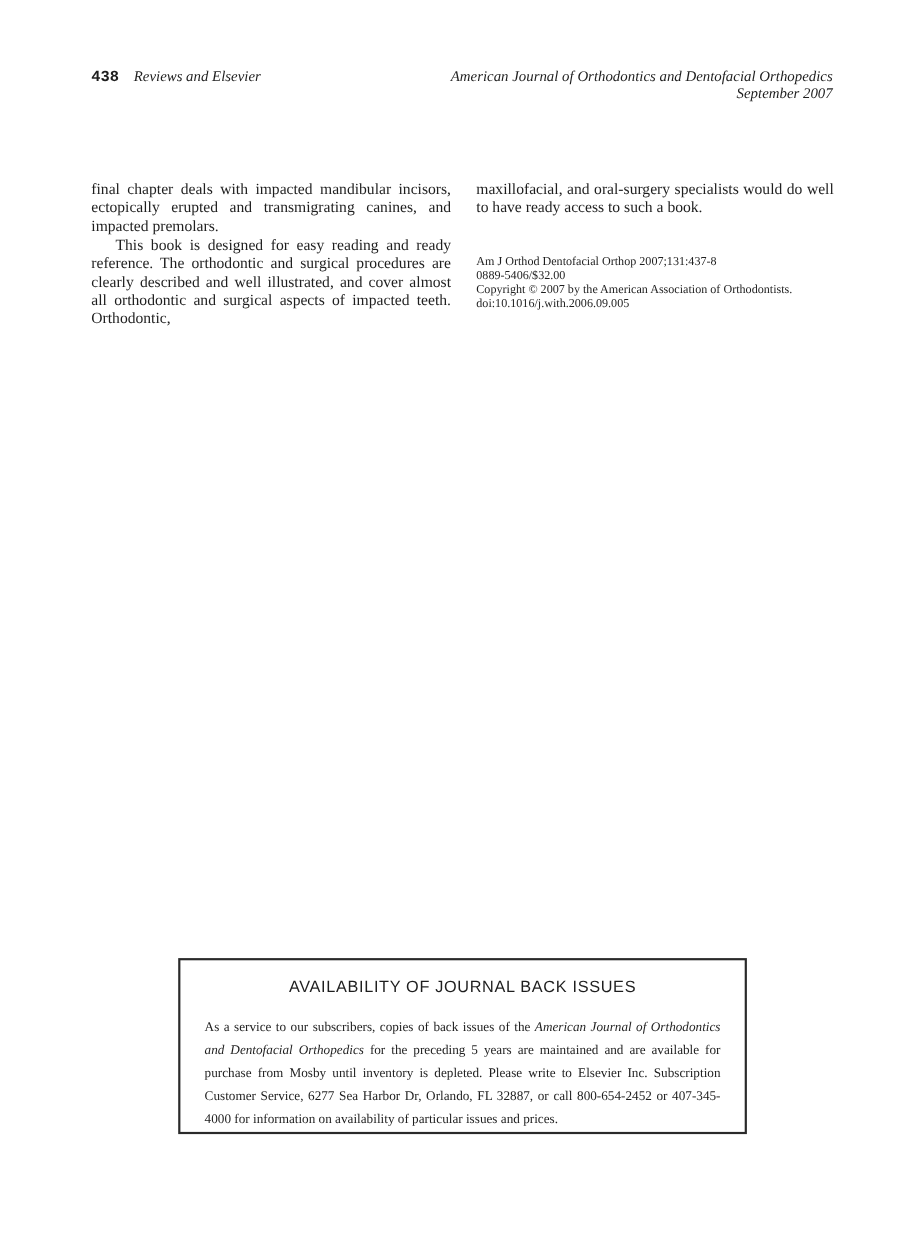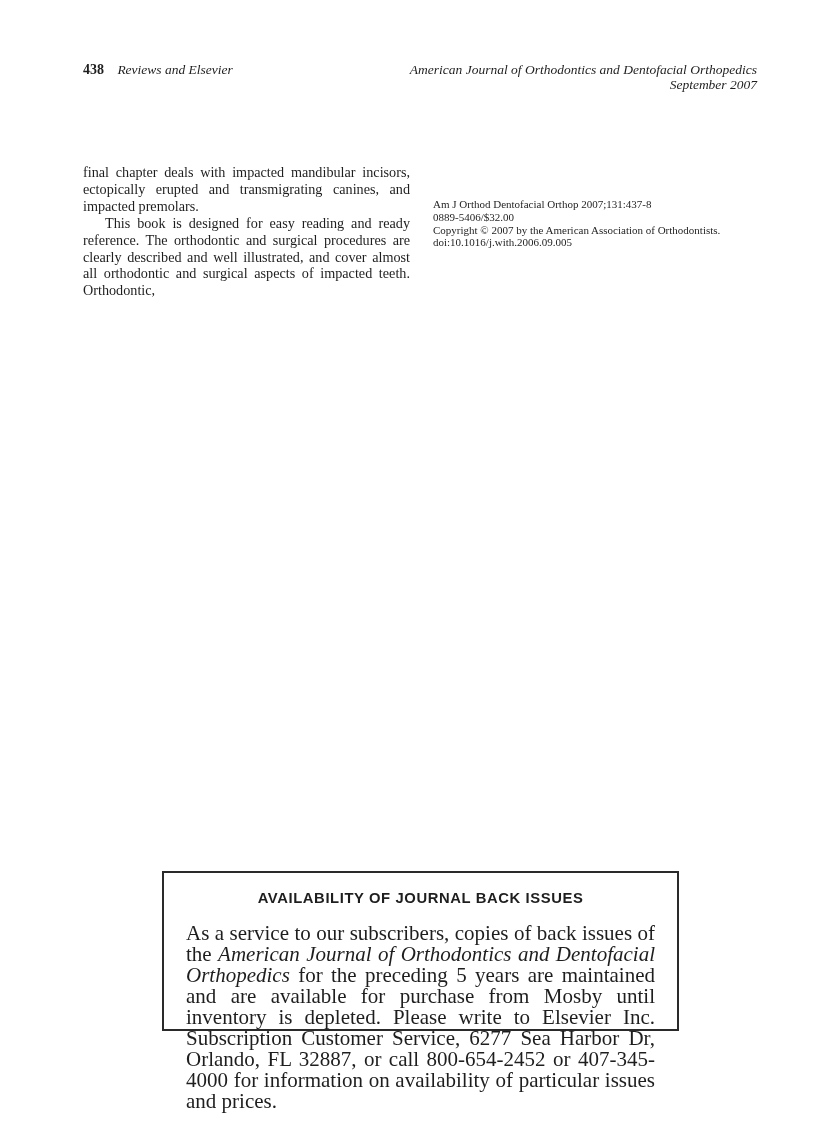--- a/index.html
+++ b/index.html
@@ -19,21 +19,21 @@
     top: 62px;
     left: 83px;
     right: 81px;
     display: flex;
     justify-content: space-between;
     align-items: flex-start;
     font-size: 13.5px;
   }
   .head-left { white-space: nowrap; }
   .page-number {
-    font-family: Liberation Serif, serif;
+    font-family: Liberation Mono, monospace;
     font-weight: bold;
     font-size: 14px;
     margin-right: 10px;
     text-align: right;
   }
   .section-title { font-style: italic; }
   .head-right {
     text-align: right;
     font-style: italic;
     line-height: 15px;
@@ -65,28 +65,28 @@
     top: 871px;
     width: 517px;
     height: 160px;
     border: 2px solid #2a2a2a;
     background: #ffffff;
     padding: 14px 22px 0 22px;
   }
   .notice-title {
     text-align: center;
     font-family: "Liberation Sans", sans-serif;
-    font-weight: bold;
+    font-weight: normal;
     font-size: 14.8px;
     letter-spacing: 0.6px;
     margin-top: 3px;
   }
   .notice-body {
     margin-top: 17px;
-    font-size: 21px;
+    font-size: 12px;
     line-height: 21px;
     text-align: justify;
   }
   .italic { font-style: italic; }
 </style>
 </head>
 <body>
 
 <div class="page">
 
@@ -100,20 +100,21 @@
       <div>September 2007</div>
     </div>
   </div>
 
   <div class="column col-left">
     <p>final chapter deals with impacted mandibular incisors, ectopically erupted and transmigrating canines, and impacted premolars.</p>
     <p class="para-indent">This book is designed for easy reading and ready reference. The orthodontic and surgical procedures are clearly described and well illustrated, and cover almost all orthodontic and surgical aspects of impacted teeth. Orthodontic,</p>
   </div>
 
   <div class="column col-right">
+    <p>maxillofacial, and oral-surgery specialists would do well to have ready access to such a book.</p>
     <div class="citation">
       <div>Am J Orthod Dentofacial Orthop 2007;131:437-8</div>
       <div>0889-5406/$32.00</div>
       <div>Copyright © 2007 by the American Association of Orthodontists.</div>
       <div>doi:10.1016/j.with.2006.09.005</div>
     </div>
   </div>
 
   <div class="notice-box">
     <div class="notice-title">AVAILABILITY OF JOURNAL BACK ISSUES</div>

